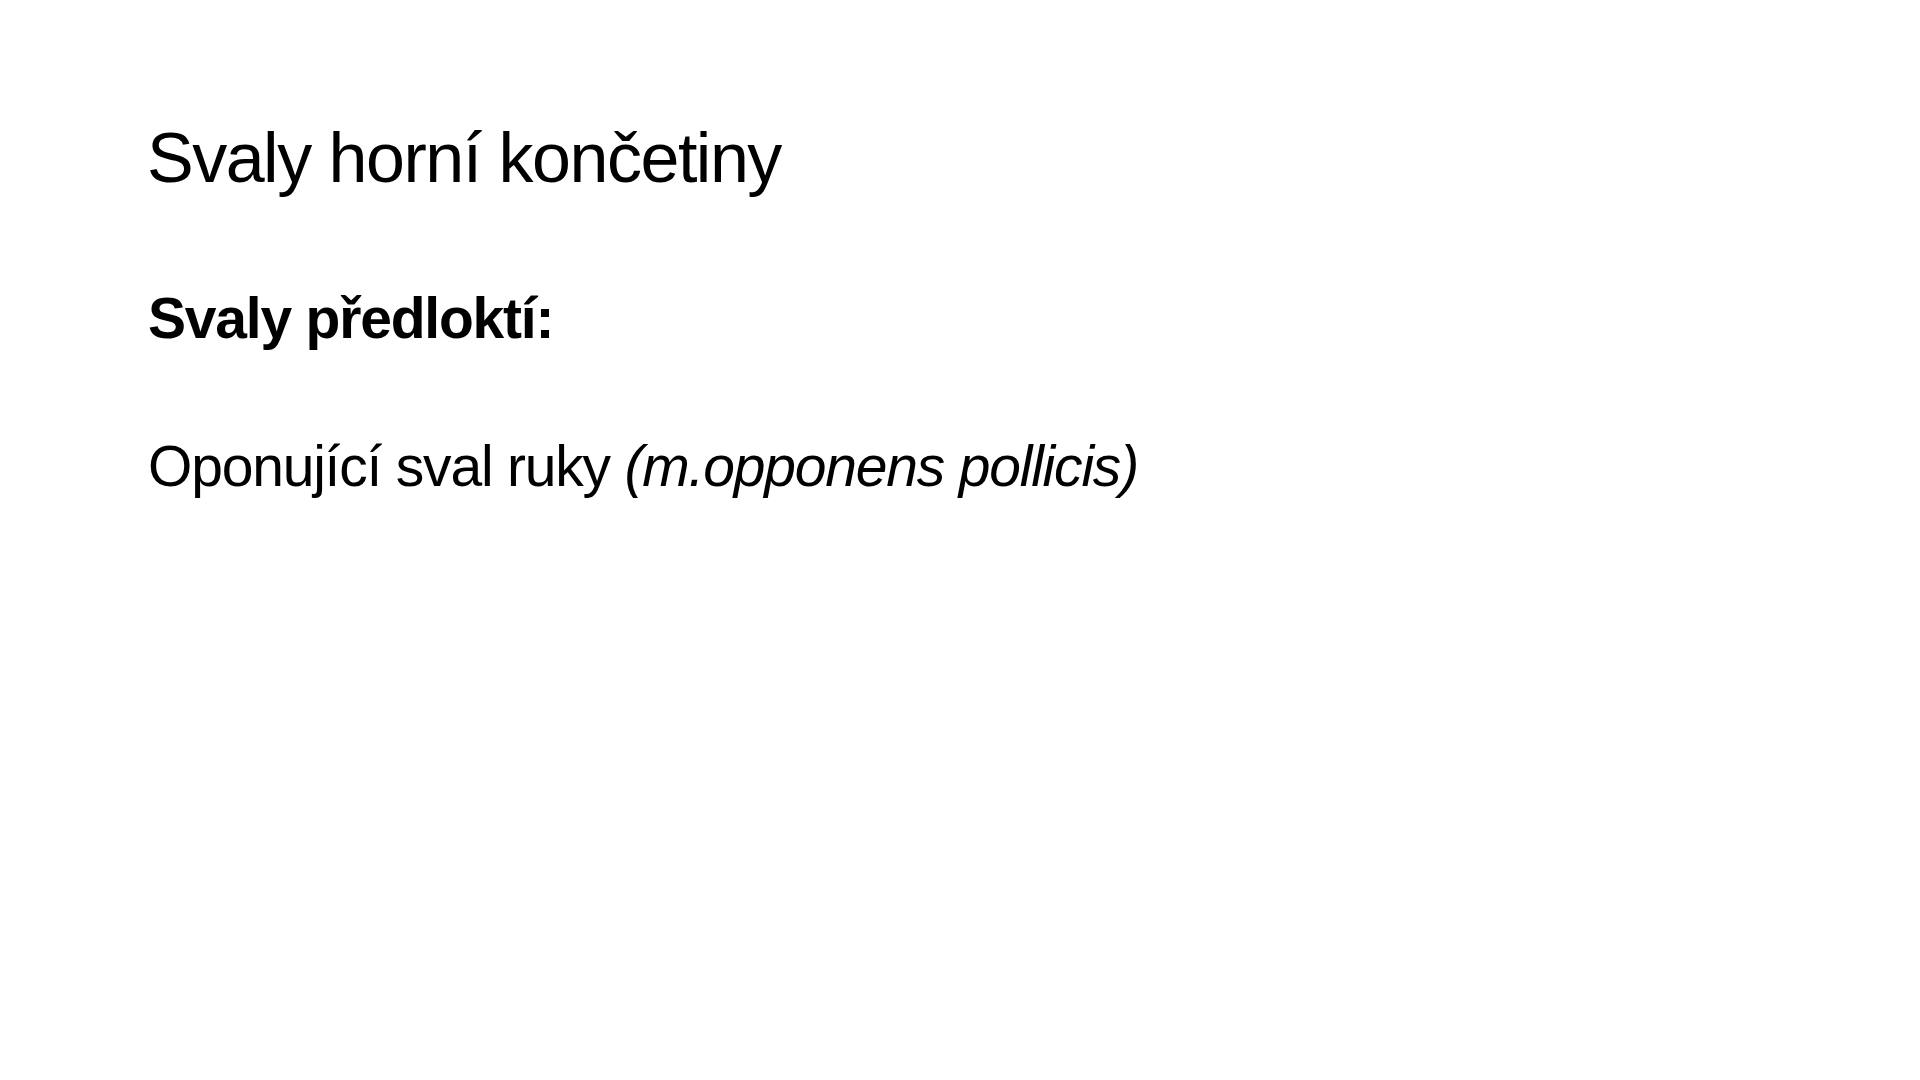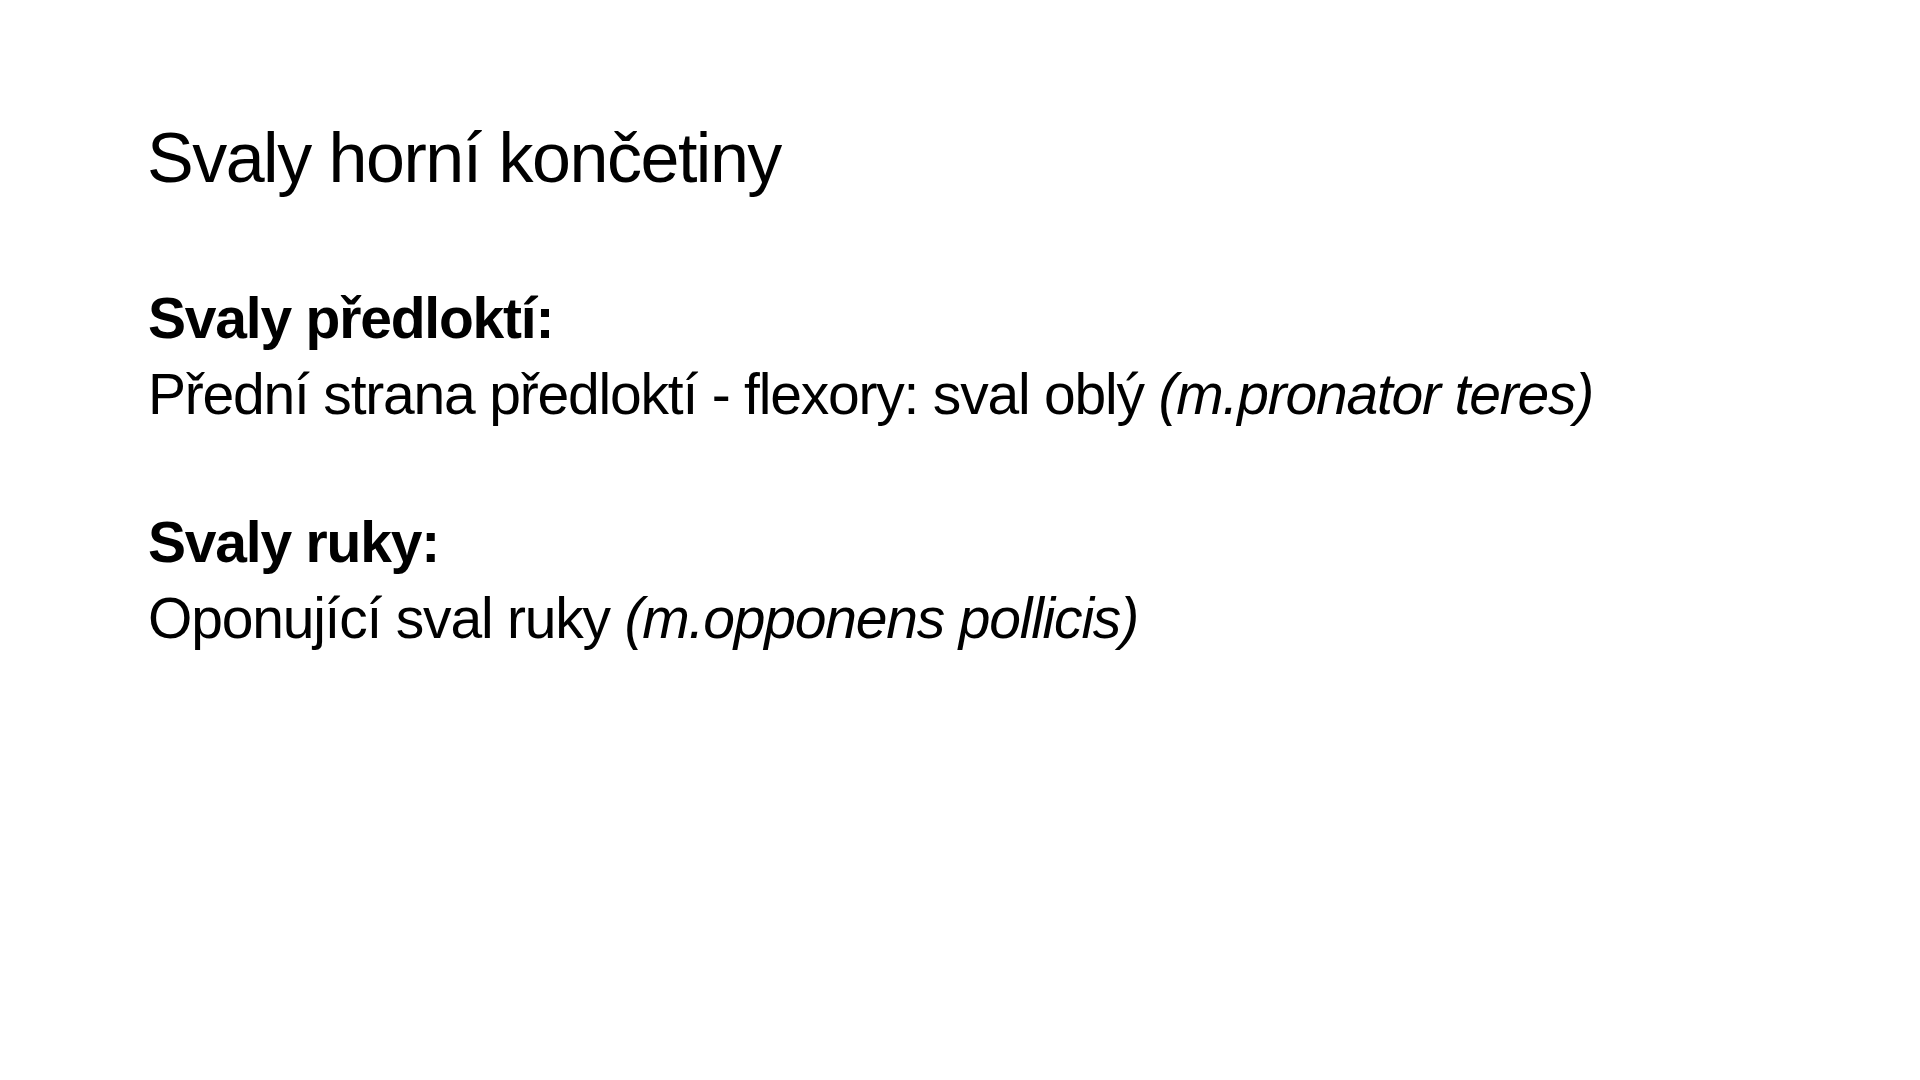--- a/index.html
+++ b/index.html
@@ -26,23 +26,21 @@
   </style>
 </head>
 <body>
 
 <div class="slide">
   <h1 class="title">Svaly horní končetiny</h1>
 
   <div class="body">
     <p class="para heading">Svaly předloktí:</p>
 
-    <p class="para"><span>Přední strana předloktí - flexory: sval oblý </span><span class="latin">(m.pronator teres)</span></p>
 
 
 
     <div class="spacer"></div>
 
-    <p class="para heading">Svaly ruky:</p>
 
     <p class="para"><span>Oponující sval ruky </span><span class="latin">(m.opponens pollicis)</span></p>
   </div>
 </div>
 
 </body></html>

